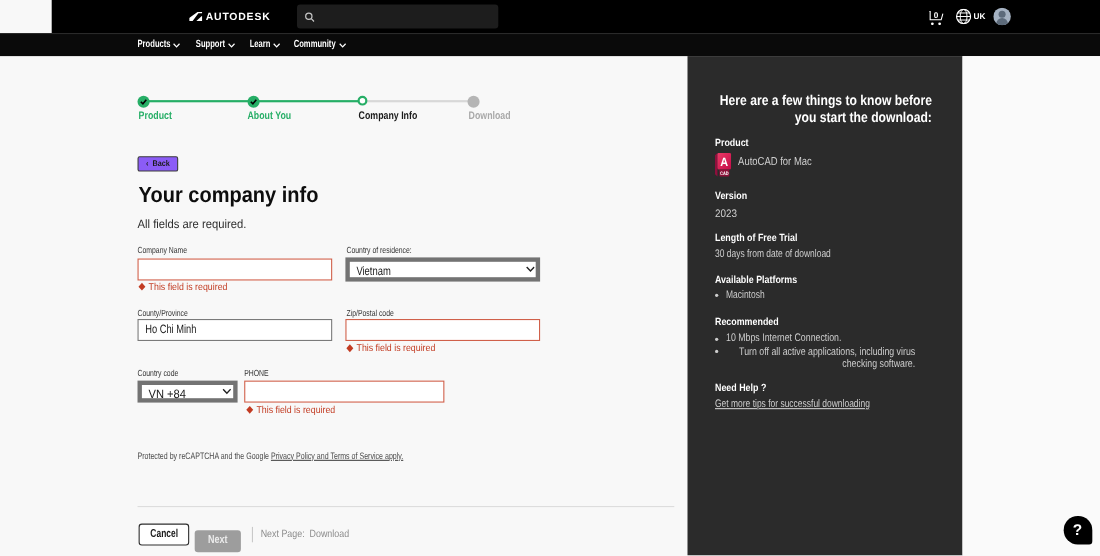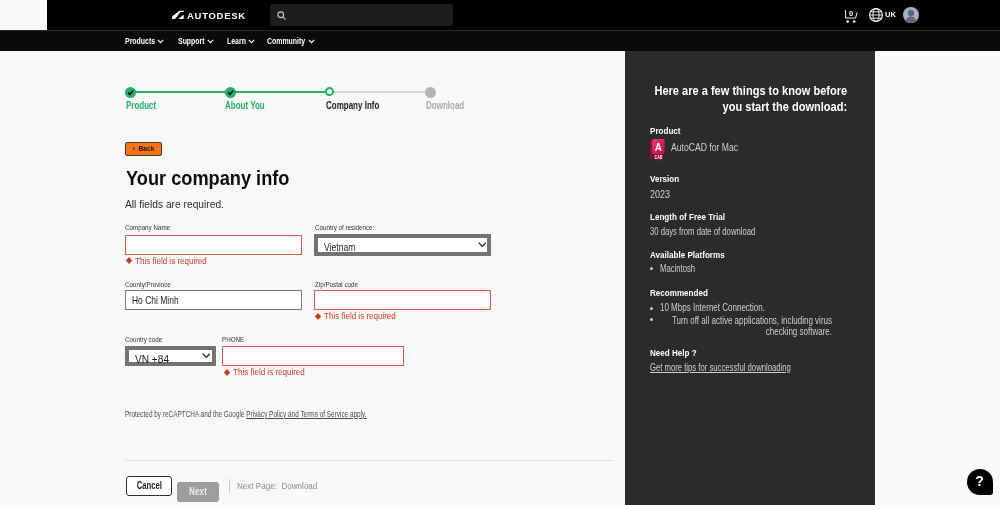--- a/index.html
+++ b/index.html
@@ -14,21 +14,21 @@
   #search { position:absolute; left:223px; top:4px; width:183px; height:22px; background:#1d1d1d; border-radius:3px; }
   .navitem { position:absolute; top:3.5px; color:#fff; font-size:9.5px; font-weight:bold; transform:scaleX(0.73); transform-origin:0 0; }
   .nchev { position:absolute; top:8px; }
 
   
   .pline { position:absolute; top:91.3px; height:2px; }
   .pcircle { position:absolute; border-radius:50%; }
   .plabel { position:absolute; top:99.5px; font-size:10px; font-weight:bold; transform:scaleX(0.8); transform-origin:0 0; }
 
   
-  #back { position:absolute; left:125px; top:142px; width:37px; height:13.5px; background:#f97316; border:1px solid #3c3c3c; border-radius:2px; }
+  #back { position:absolute; left:125px; top:142px; width:37px; height:13.5px; background:#8b5cf6; border:1px solid #3c3c3c; border-radius:2px; }
   #back span { display:block; font-size:7.5px; font-weight:bold; color:#1a1a1a; text-align:center; line-height:11.5px; transform:scaleX(0.88); }
   h1 { position:absolute; left:125.5px; top:166.5px; font-size:20px; color:#0d0d0d; transform:scaleX(0.91); transform-origin:0 0; white-space:nowrap; }
   #allreq { position:absolute; left:125px; top:197.5px; font-size:11px; color:#2e2e2e; transform:scaleX(0.93); transform-origin:0 0; }
   .flabel { position:absolute; font-size:8px; color:#333; transform:scaleX(0.78); transform-origin:0 0; white-space:nowrap; }
   .finput { position:absolute; height:20px; background:#fff; border:1px solid #7a7a7a; font-size:11px; color:#1a1a1a; line-height:18px; white-space:nowrap; }
   .finput > span { display:inline-block; transform-origin:0 50%; margin-left:5.5px; }
   .err-border { border:1px solid #d0604a; }
   .dark-border { border:4px solid #737373; }
   .ferr { position:absolute; font-size:9px; color:#c23b22; transform:scaleX(0.89); transform-origin:0 0; white-space:nowrap; }
   .ferr .dm { display:inline-block; width:4.6px; height:4.6px; background:#c23b22; transform:rotate(45deg); margin-right:4.5px; margin-bottom:0.5px; }

